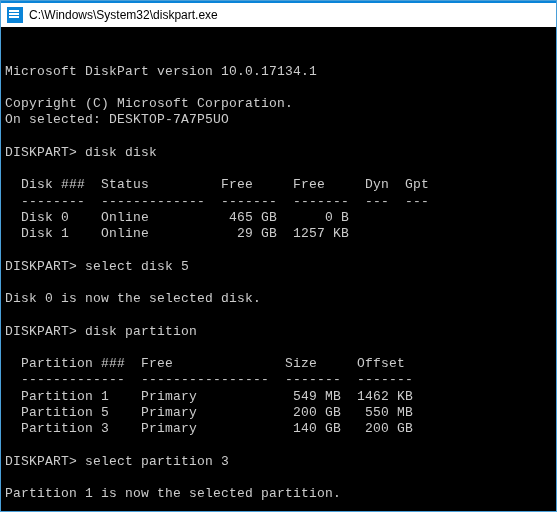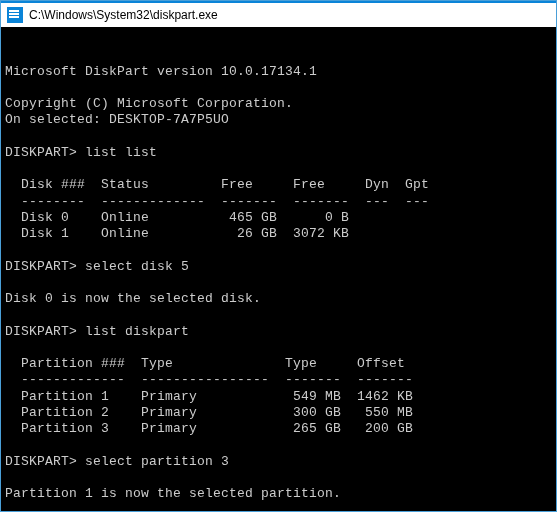--- a/index.html
+++ b/index.html
@@ -67,37 +67,37 @@
   <div class="titlebar-text">C:\Windows\System32\diskpart.exe</div>
 </div>
 
 <div class="terminal">
 <span> </span>
 <span>Microsoft DiskPart version 10.0.17134.1</span>
 <span> </span>
 <span>Copyright (C) Microsoft Corporation.</span>
 <span>On selected: DESKTOP-7A7P5UO</span>
 <span> </span>
-<span>DISKPART&gt;</span> <span>list list</span>
+<span>DISKPART&gt;</span> <span>disk disk</span>
 <span> </span>
 <span>  Disk ###  Status         Free     Free     Dyn  Gpt</span>
 <span>  --------  -------------  -------  -------  ---  ---</span>
 <span>  Disk 0    Online          465 GB      0 B</span>
-<span>  Disk 1    Online           26 GB  3072 KB</span>
+<span>  Disk 1    Online           29 GB  1257 KB</span>
 <span> </span>
 <span>DISKPART&gt;</span> <span>select disk 5</span>
 <span> </span>
 <span>Disk 0 is now the selected disk.</span>
 <span> </span>
-<span>DISKPART&gt;</span> <span>list diskpart</span>
+<span>DISKPART&gt;</span> <span>disk partition</span>
 <span> </span>
-<span>  Partition ###  Type              Type     Offset</span>
+<span>  Partition ###  Free              Size     Offset</span>
 <span>  -------------  ----------------  -------  -------</span>
 <span>  Partition 1    Primary            549 MB  1462 KB</span>
-<span>  Partition 2    Primary            300 GB   550 MB</span>
-<span>  Partition 3    Primary            265 GB   200 GB</span>
+<span>  Partition 5    Primary            200 GB   550 MB</span>
+<span>  Partition 3    Primary            140 GB   200 GB</span>
 <span> </span>
 <span>DISKPART&gt;</span> <span>select partition 3</span>
 <span> </span>
 <span>Partition 1 is now the selected partition.</span>
 <span> </span>
  
 </div>
 
 </body></html>

